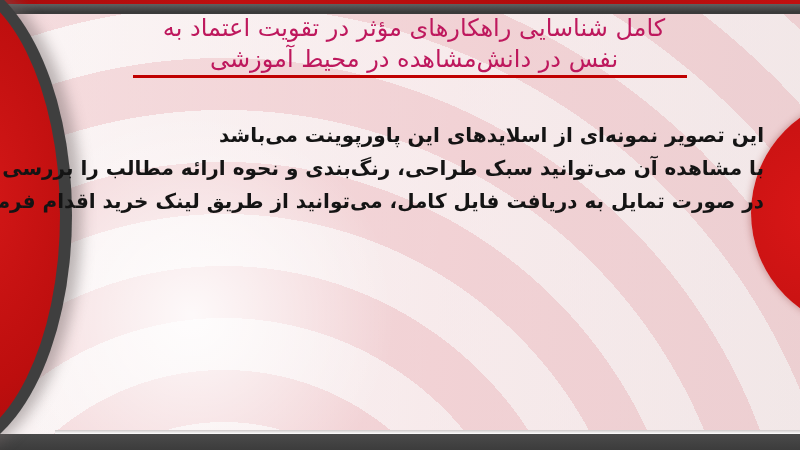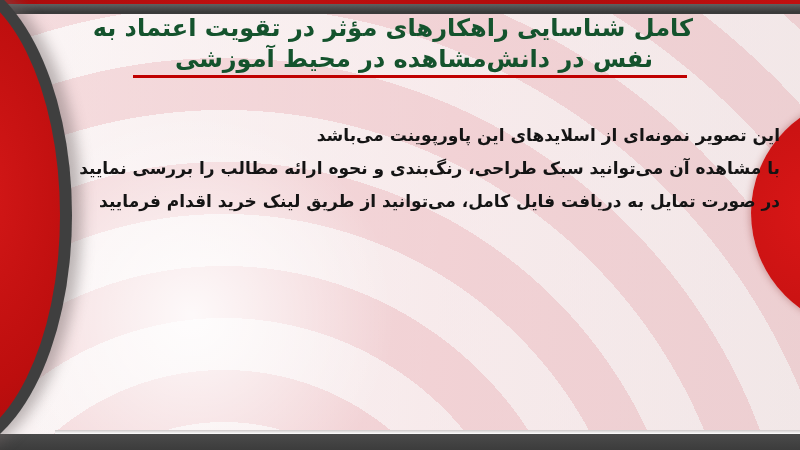--- a/index.html
+++ b/index.html
@@ -49,31 +49,31 @@
   
   .rcircle{
     position:absolute;left:751px;top:96px;width:234px;height:234px;
     border-radius:50%;
     background:radial-gradient(circle at 30% 50%, #da1717 0%, #c81212 55%, #9e0d0d 100%);
     box-shadow:-2px 0 6px rgba(150,60,60,0.35);
   }
   .title{
     position:absolute;left:135px;top:13px;width:558px;
     direction:rtl;text-align:center;
-    color:#14532d;font-size:24px;font-weight:bold;line-height:31px;
+    color:#be185d;font-size:24px;font-weight:normal;line-height:31px;
     white-space:nowrap;
   }
   .underline{
     position:absolute;left:133px;top:75px;width:554px;height:3px;
     background:#c00000;
   }
   .body{
-    position:absolute;right:20px;top:119px;width:640px;
+    position:absolute;right:36px;top:119px;width:640px;
     direction:rtl;text-align:right;
-    color:#141414;font-size:17px;font-weight:bold;line-height:33px;
+    color:#141414;font-size:20px;font-weight:bold;line-height:33px;
     white-space:nowrap;
   }
 </style>
 </head>
 <body>
 
 <div class="slide">
   <div class="bg"></div>
 
   <div class="top-red"></div>

